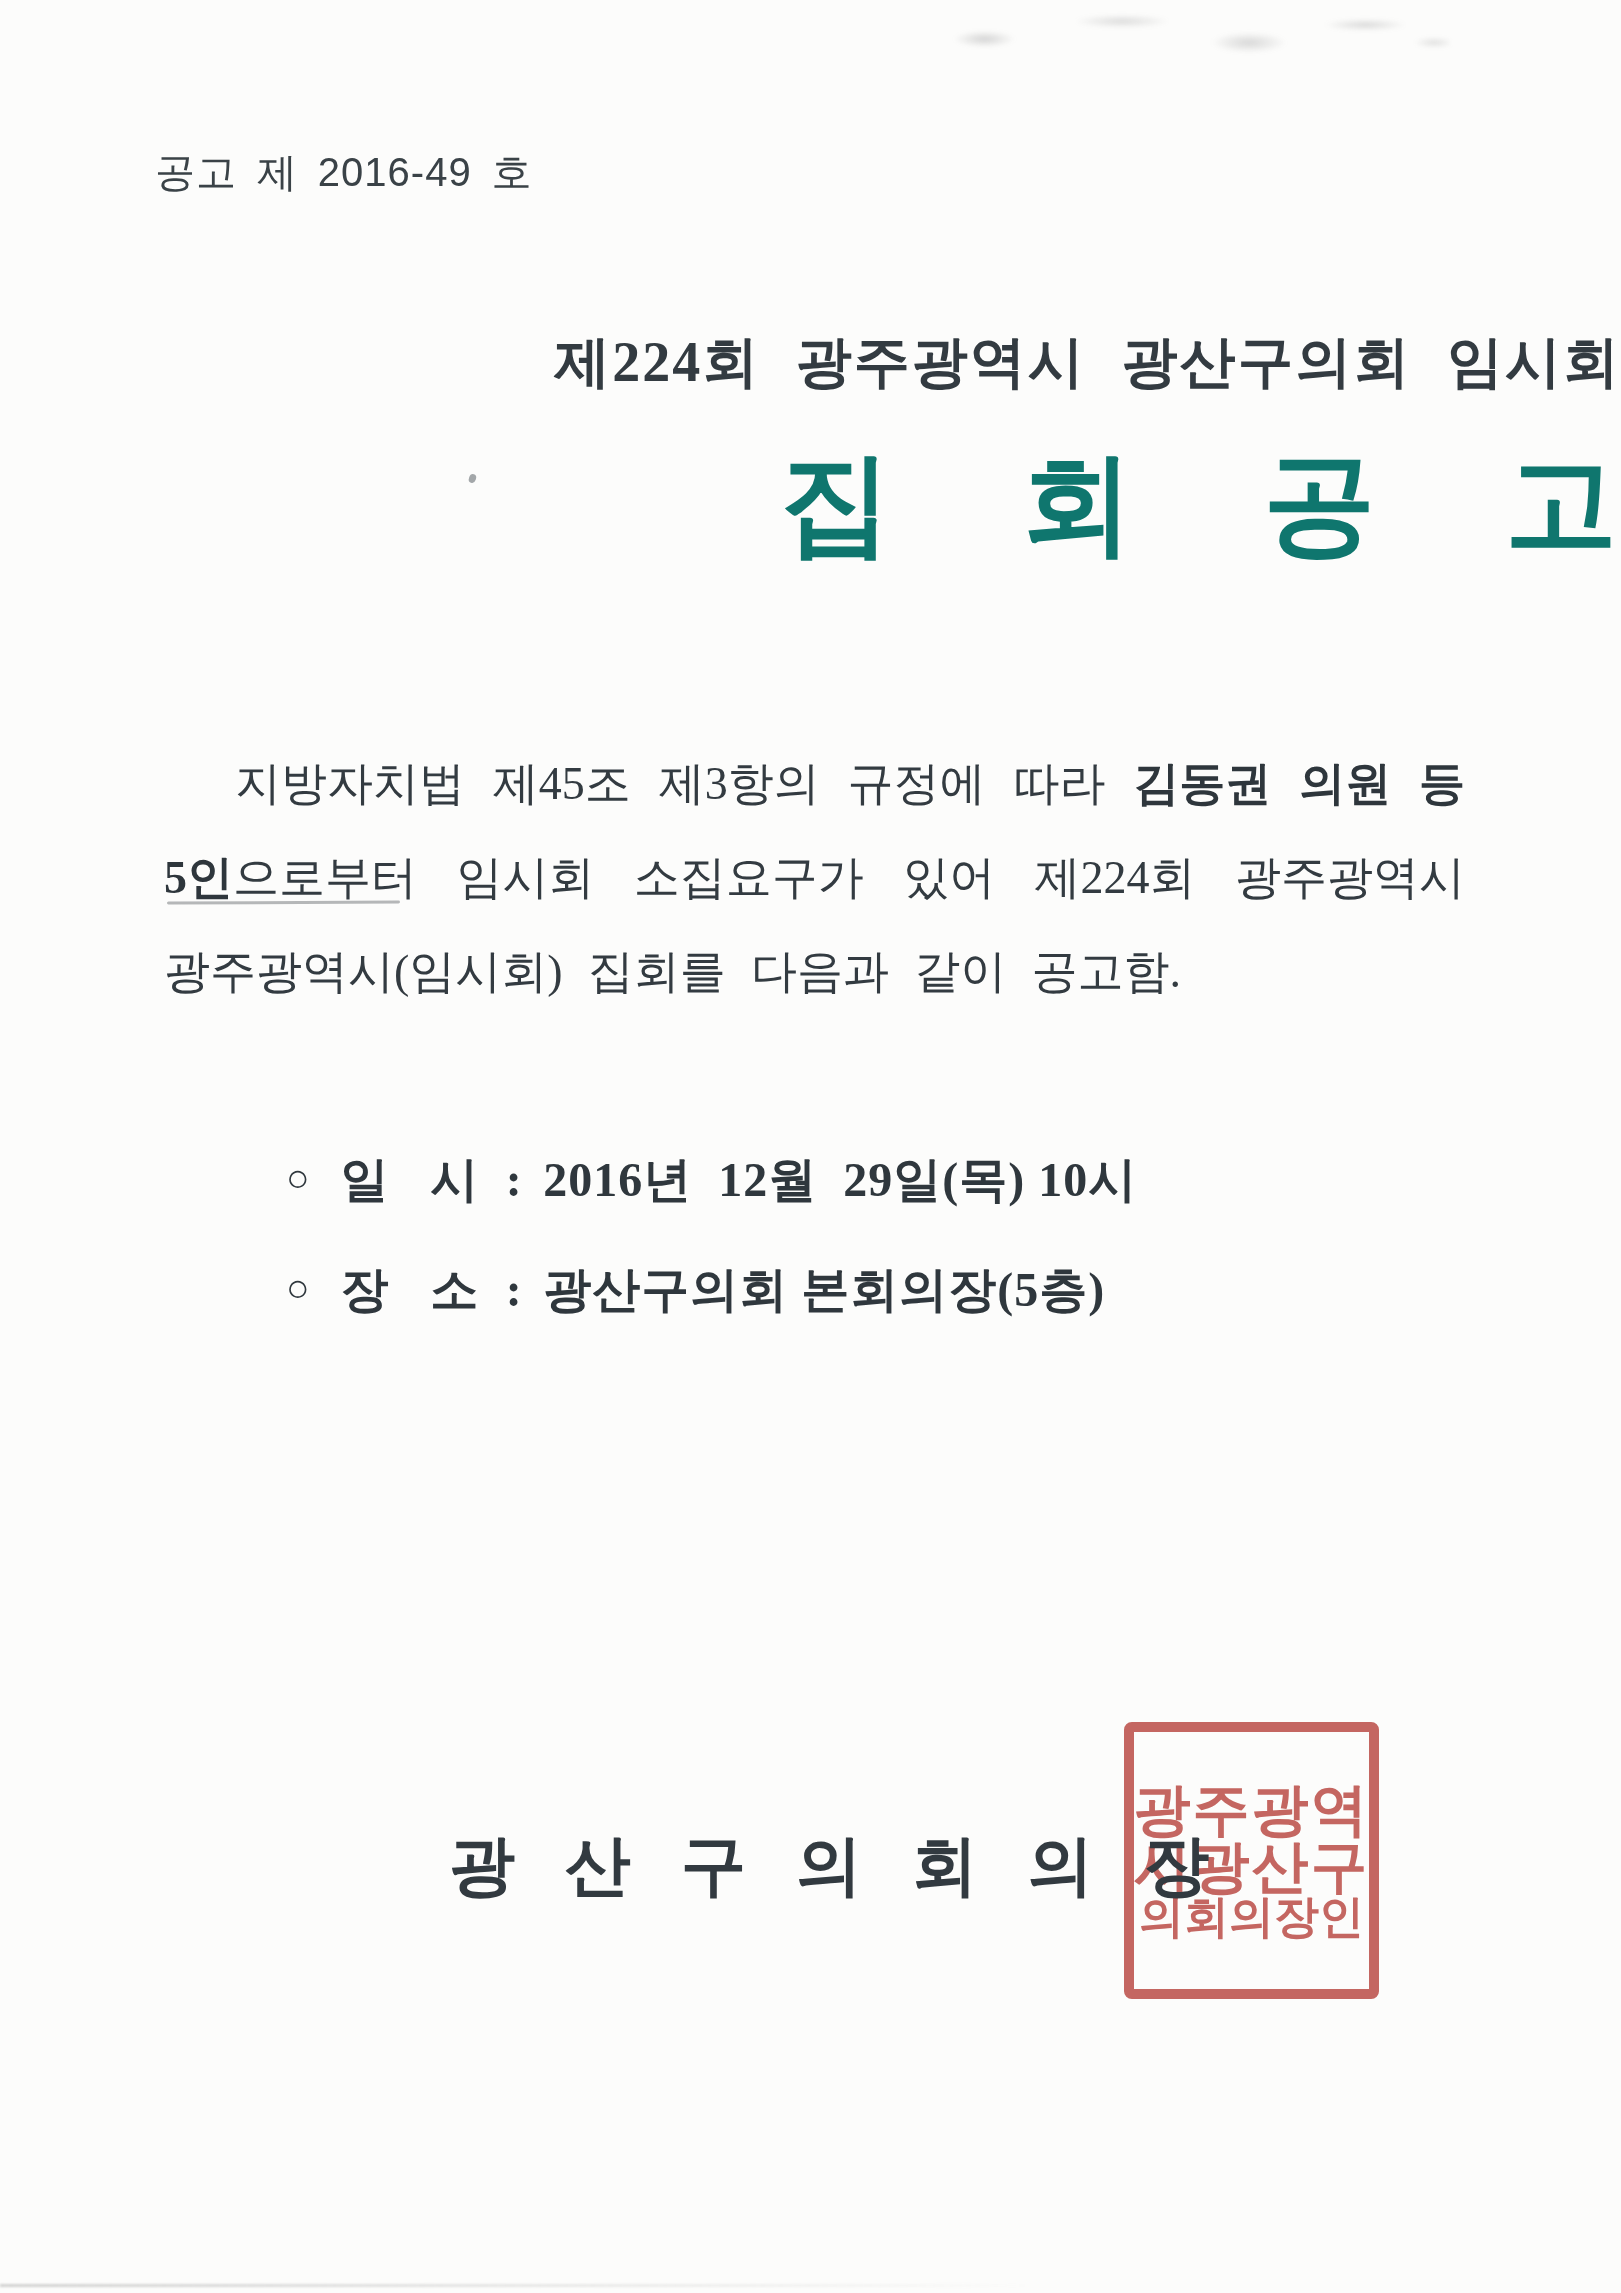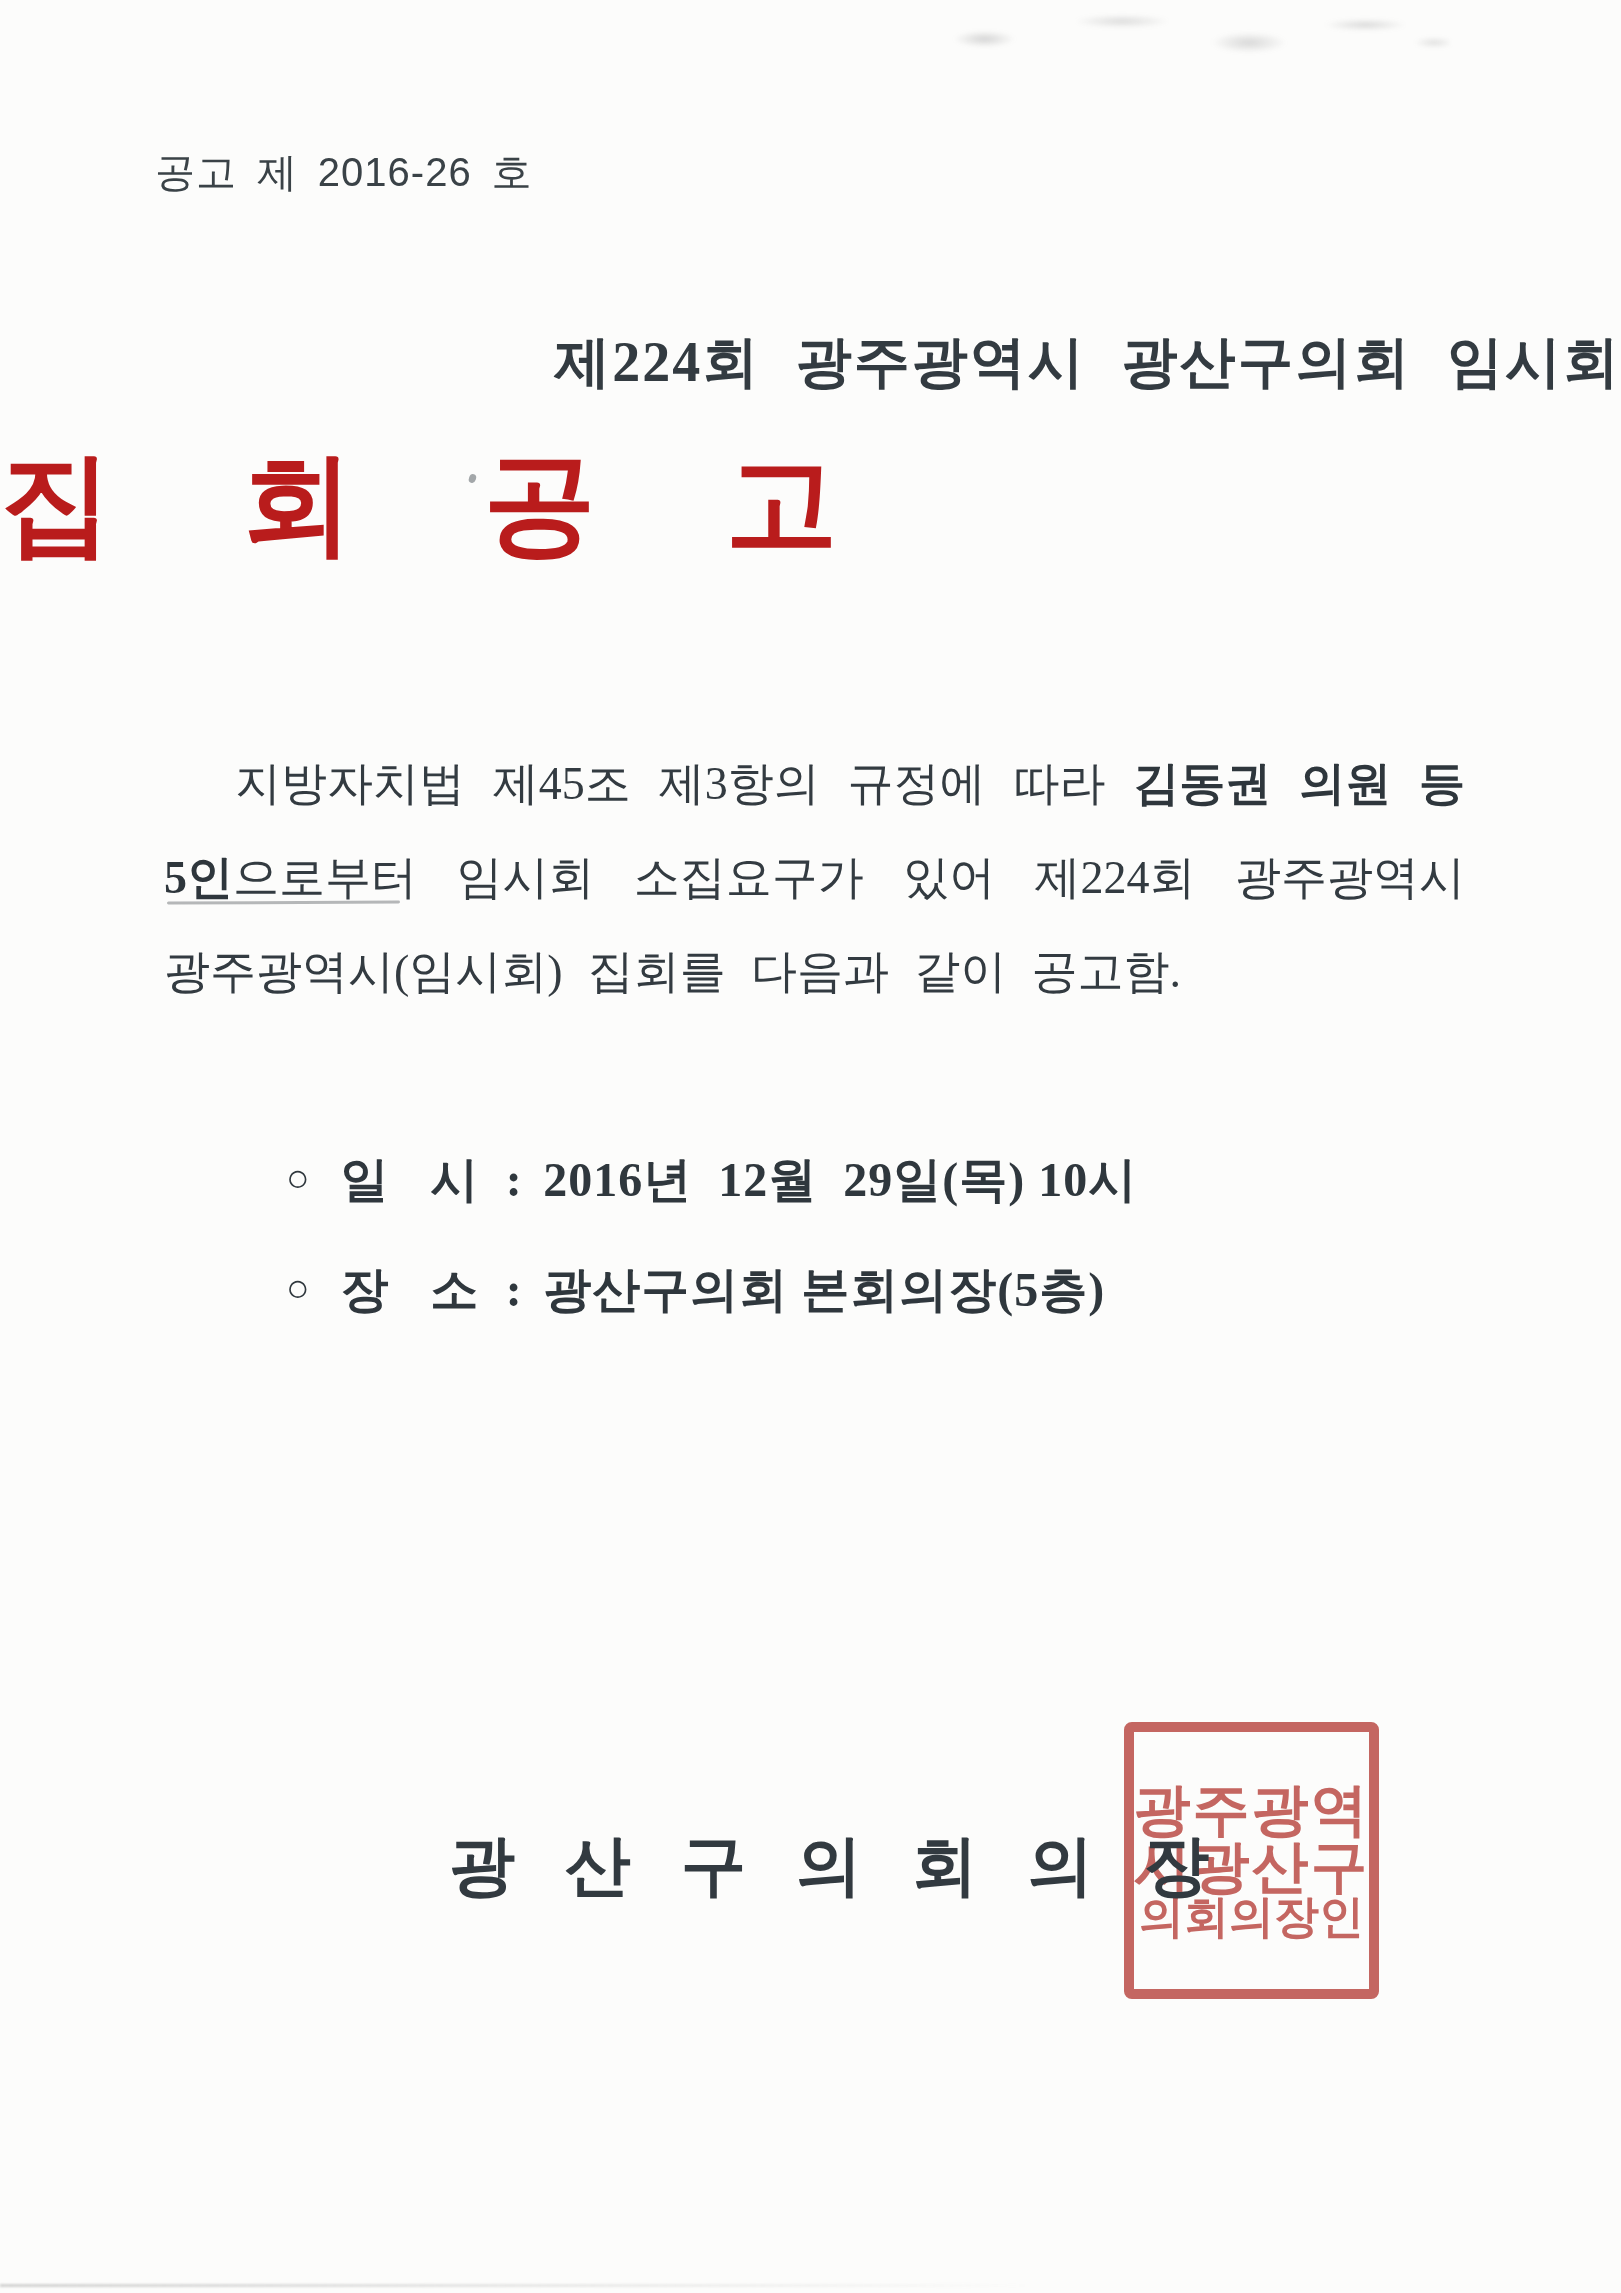--- a/index.html
+++ b/index.html
@@ -47,22 +47,22 @@
   }
 
   
   .session-title{
     position:absolute;left:0;top:325px;width:100%;
     text-align:right;font-size:56px;font-weight:700;
     word-spacing:19.6px;letter-spacing:2px;color:#333b41;
   }
   .main-title{
     position:absolute;left:0;top:429px;width:100%;
-    text-align:left;font-size:112px;font-weight:700;
-    word-spacing:94px;letter-spacing:3.9px;color:#b91c1c;
+    text-align:right;font-size:112px;font-weight:700;
+    word-spacing:94px;letter-spacing:3.9px;color:#0f766e;
   }
 
   
   .body-block{
     position:absolute;left:164px;top:737px;width:1301px;
     font-size:46px;line-height:94px;color:#333b41;
   }
   .body-line{text-align:justify;text-align-last:justify;}
   .body-line.first{text-indent:71px;}
   .body-line.last{text-align:left;text-align-last:left;word-spacing:13.7px;}
@@ -107,21 +107,21 @@
 </head>
 <body>
 
 <div class="page">
 
   <div class="scan-noise"></div>
   <div class="speck-dot"></div>
   <div class="underline-artifact"></div>
   <div class="edge-artifact"></div>
 
-  <div class="doc-number">공고 제 2016-26 호</div>
+  <div class="doc-number">공고 제 2016-49 호</div>
 
   <div class="session-title">제224회 광주광역시 광산구의회 임시회</div>
 
   <div class="main-title">집 회 공 고</div>
 
   <div class="body-block">
     <div class="body-line first"><span>지방자치법 제45조 제3항의 규정에 따라</span>
       <span class="emph">김동권 의원 등</span></div>
     <div class="body-line"><span class="emph">5인</span><span>으로부터 임시회 소집요구가 있어 제224회 광주광역시</span></div>
     <div class="body-line last">광주광역시(임시회) 집회를 다음과 같이 공고함.</div>

